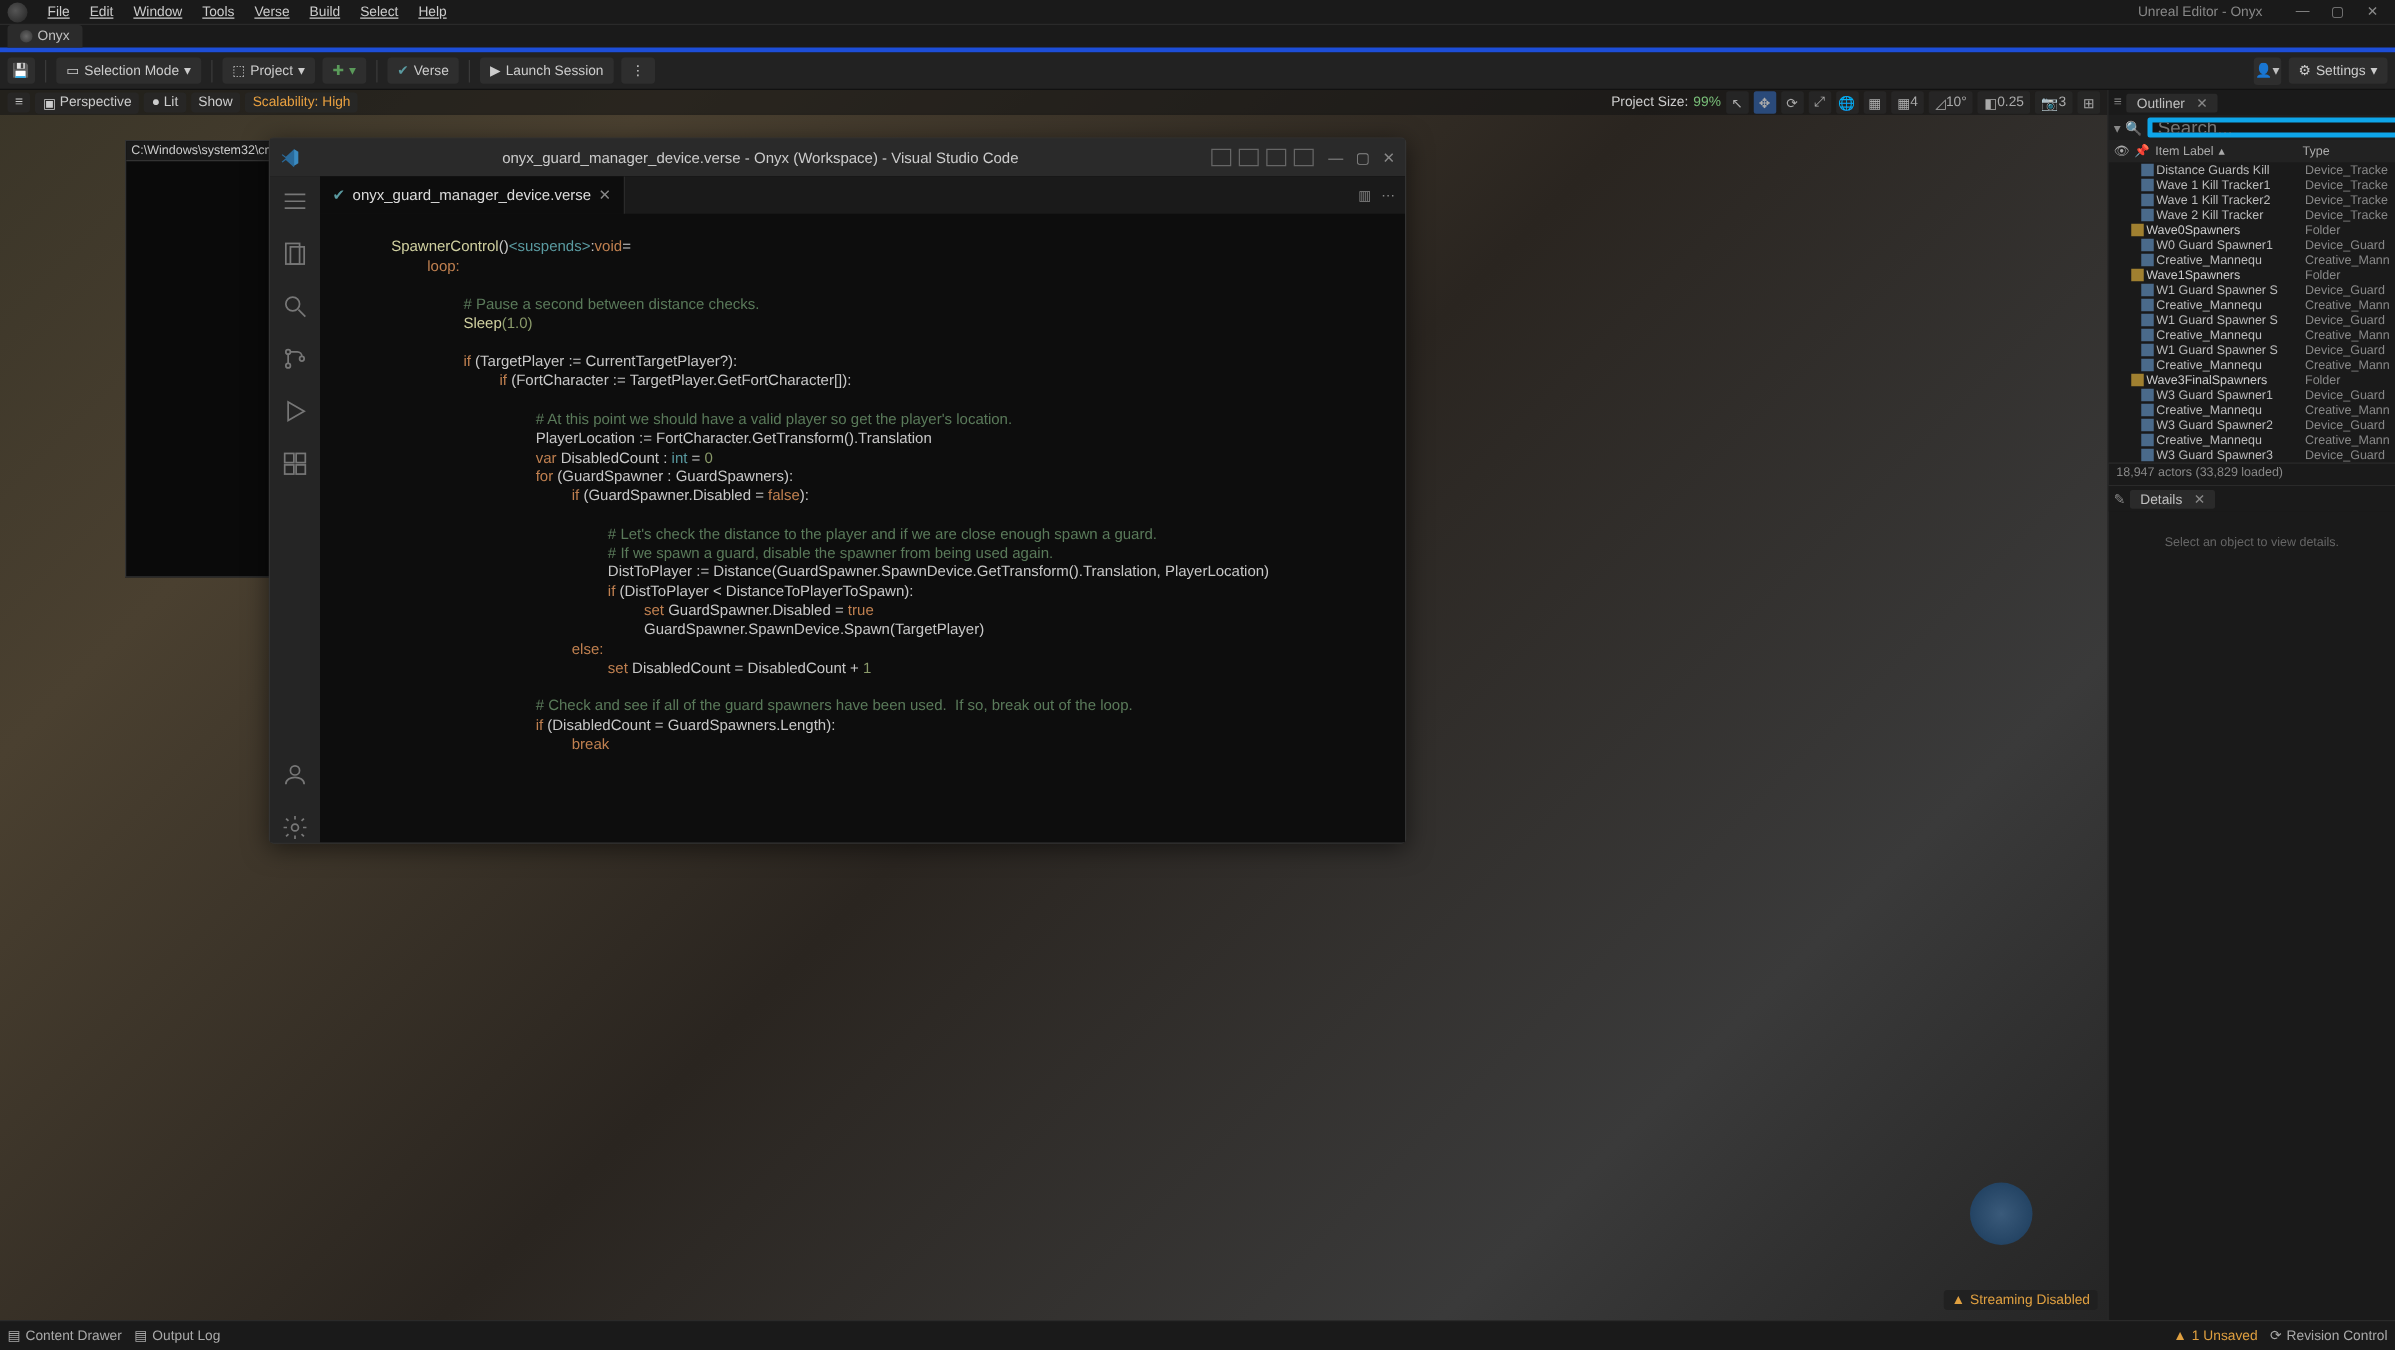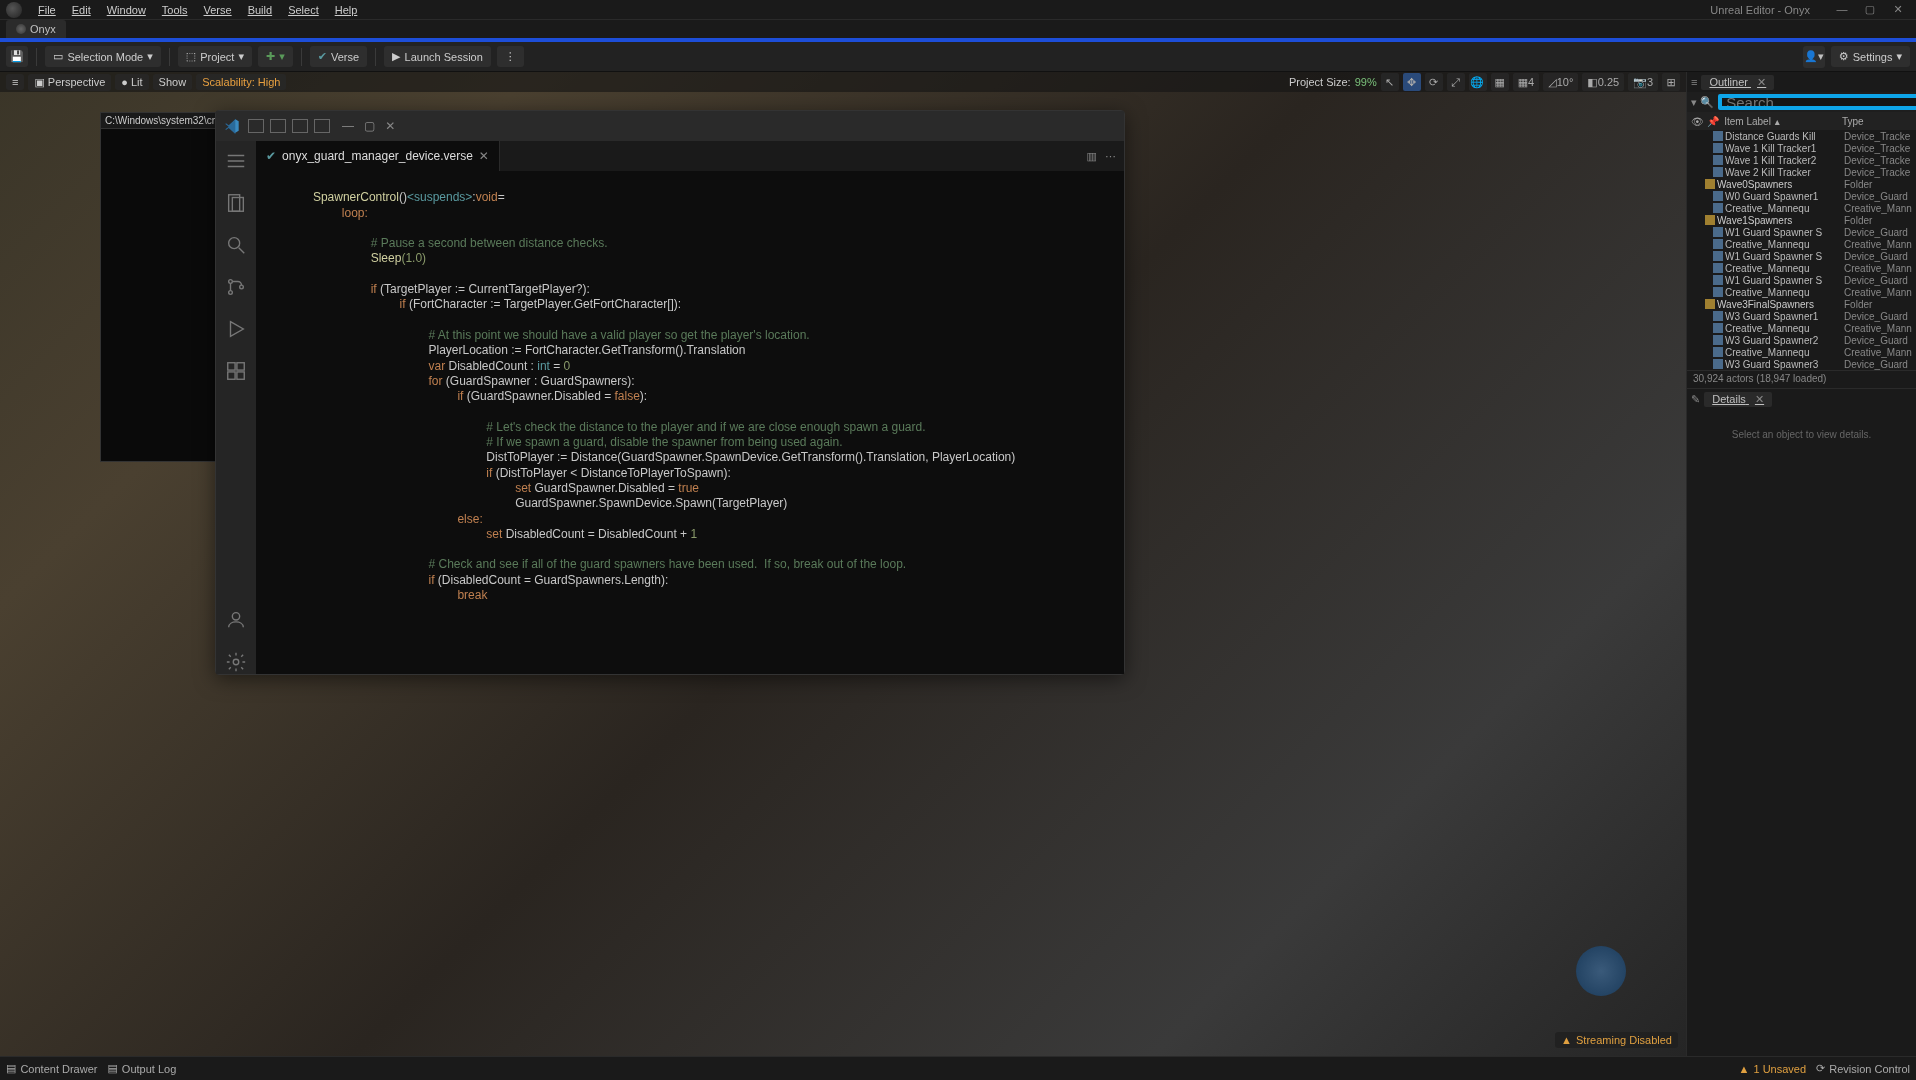--- a/index.html
+++ b/index.html
@@ -74,21 +74,21 @@
 .c-type { color: #5a9aa0; }
 .c-num { color: #8a9a6a; }
 
 
 .vp-badge { position: absolute; bottom: 8px; right: 8px; background: rgba(30,30,30,0.7); padding: 2px 6px; border-radius: 3px; color: #e0a040; font-size: 11px; display: flex; align-items: center; gap: 4px; z-index: 6; }
 .vp-gizmo { position: absolute; bottom: 60px; right: 60px; width: 50px; height: 50px; border-radius: 50%; background: radial-gradient(circle, #3a5a7a, #1a3a5a); z-index: 6; }
 
 
 .right-dock { width: 230px; background: #1a1a1a; border-left: 1px solid #2a2a2a; display: flex; flex-direction: column; }
 .panel-tab-row { height: 20px; display: flex; align-items: center; padding: 0 4px; background: #1a1a1a; gap: 4px; }
-.panel-tab-row .ptab { background: #2a2a2a; padding: 1px 8px; border-radius: 2px; font-size: 11px; text-decoration: underline; }
+.panel-tab-row .ptab { background: #2a2a2a; padding: 1px 8px; border-radius: 2px; font-size: 11px; }
 .panel-tab-row .ptab .close { margin-left: 6px; color: #888; }
 .outliner-toolbar { height: 20px; display: flex; align-items: center; padding: 0 4px; gap: 4px; background: #1e1e1e; }
 .outliner-toolbar .search { flex: 1; background: #151515; border: 4px solid #0ea5e9; border-radius: 2px; height: 16px; color: #888; padding: 0 4px; font-size: 15px; }
 .outliner-toolbar .ic { width: 16px; height: 16px; background: #2a2a2a; border-radius: 2px; }
 .outliner-header { height: 18px; display: flex; align-items: center; background: #222; font-size: 10px; color: #aaa; padding: 0 4px; }
 .outliner-header .col1 { flex: 1; display: flex; gap: 4px; align-items: center; }
 .outliner-header .col2 { width: 70px; }
 .outliner-tree { flex: 0 0 auto; max-height: 240px; overflow: hidden; font-size: 10px; background: #1a1a1a; }
 .tree-row { display: flex; align-items: center; height: 12px; padding: 0 2px; color: #bbb; justify-content: flex-end; }
 .tree-row .indent { display: inline-block; }
@@ -233,20 +233,21 @@
     <div class="cmd-window">
       <div class="cmd-title">C:\Windows\system32\cmd.</div>
     </div>
 
     <div class="vscode">
       <div class="vscode-titlebar">
         <svg class="vsc-logo" viewBox="0 0 24 24">
             <path fill="#3a8ac0" d="M17 2l5 3v14l-5 3-10-9 10-11z"></path>
             <path fill="#2a6a9a" d="M17 2L7 11l-4-3-1 1 5 4-5 4 1 1 4-3 10 9V2z"></path>
           </svg>
+        <div class="title">onyx_guard_manager_device.verse - Onyx (Workspace) - Visual Studio Code</div>
         <div class="layout-icons">
           <span></span>
           <span></span>
           <span></span>
           <span></span>
         </div>
         <div class="win-ctrl">
           <span>—</span>
           <span>▢</span>
           <span>✕</span>
@@ -498,21 +499,21 @@
           <span class="label">Creative_Mannequ</span>
           <span class="type">Creative_Mann</span>
         </div>
         <div class="tree-row">
           <span class="indent" style="width: 24px;"></span>
           <span class="ico actor"></span>
           <span class="label">W3 Guard Spawner3</span>
           <span class="type">Device_Guard</span>
         </div>
       </div>
-    <div class="outliner-footer">30,924 actors (18,947 loaded)</div>
+    <div class="outliner-footer">18,947 actors (33,829 loaded)</div>
 
     <div class="details-panel">
       <div class="panel-tab-row">
         <span style="color:#888">✎</span>
         <div class="ptab">
           <span>Details</span>
           <span class="close">✕</span>
         </div>
       </div>
       <div class="details-body">Select an object to view details.</div>

